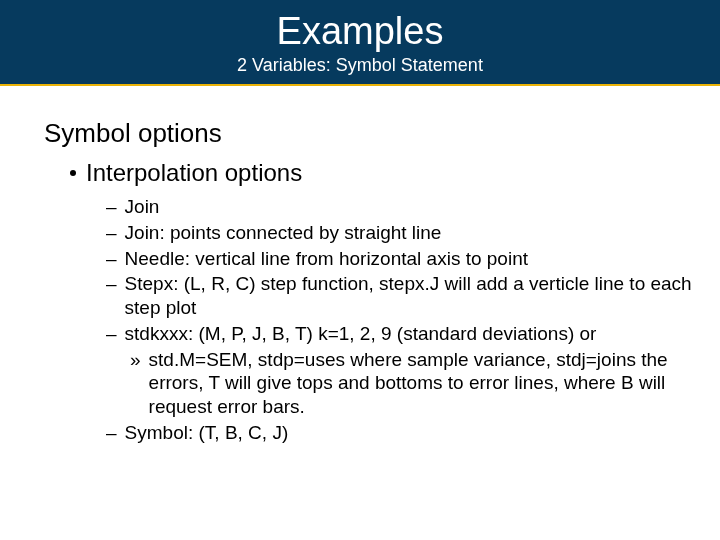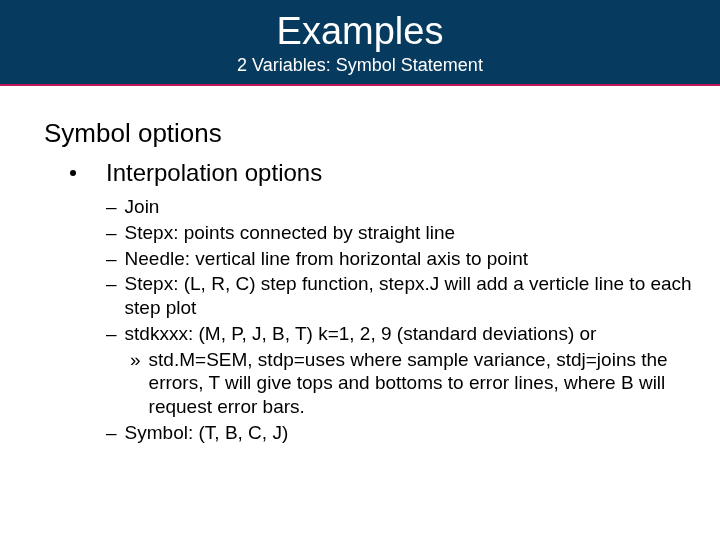--- a/index.html
+++ b/index.html
@@ -1,24 +1,24 @@
 <!DOCTYPE html>
 <html><head>
 <meta charset="utf-8">
 <style>
   * { margin: 0; padding: 0; box-sizing: border-box; }
   html, body { width: 720px; height: 540px; font-family: Arial, Helvetica, sans-serif; background: #fff; color: #000; }
   .slide { width: 720px; height: 540px; position: relative; }
-  .header { background: #063a5e; border-bottom: 2px solid #be185d; padding: 10px 0 8px 0; }
+  .header { background: #063a5e; border-bottom: 2px solid #eab308; padding: 10px 0 8px 0; }
   .title { color: #fff; font-size: 38px; text-align: center; font-weight: 400; }
   .subtitle { color: #fff; font-size: 18px; text-align: center; font-weight: 400; margin-top: 2px; }
   .body { padding: 32px 0 0 44px; }
   .section { font-size: 26px; font-weight: 400; }
   .bullet-row { display: flex; align-items: flex-start; margin-top: 10px; }
-  .bullet1 { margin-left: 26px; gap: 20px; }
+  .bullet1 { margin-left: 26px; }
   .dot { width: 6px; height: 6px; background: #000; border-radius: 50%; margin-top: 11px; margin-right: 10px; flex-shrink: 0; }
   .bullet1-text { font-size: 24px; }
   .sublist { margin-top: 8px; margin-left: 62px; width: 600px; }
   .sub-row { display: flex; align-items: flex-start; margin-bottom: 2px; }
   .dash { font-size: 19px; margin-right: 8px; line-height: 1.25; flex-shrink: 0; }
   .sub-text { font-size: 19px; line-height: 1.25; }
   .subsub-row { display: flex; align-items: flex-start; margin-left: 24px; margin-bottom: 2px; }
   .raquo { font-size: 19px; margin-right: 8px; line-height: 1.25; flex-shrink: 0; }
 </style>
 </head>
@@ -39,21 +39,21 @@
 
     <div class="sublist">
 
       <div class="sub-row">
         <span class="dash">–</span>
         <span class="sub-text">Join</span>
       </div>
 
       <div class="sub-row">
         <span class="dash">–</span>
-        <span class="sub-text">Stepx: points connected by straight line</span>
+        <span class="sub-text">Join: points connected by straight line</span>
       </div>
 
       <div class="sub-row">
         <span class="dash">–</span>
         <span class="sub-text">Needle: vertical line from horizontal axis to point</span>
       </div>
 
       <div class="sub-row">
         <span class="dash">–</span>
         <span class="sub-text">Stepx: (L, R, C) step function, stepx.J will add a verticle line to each step plot</span>

